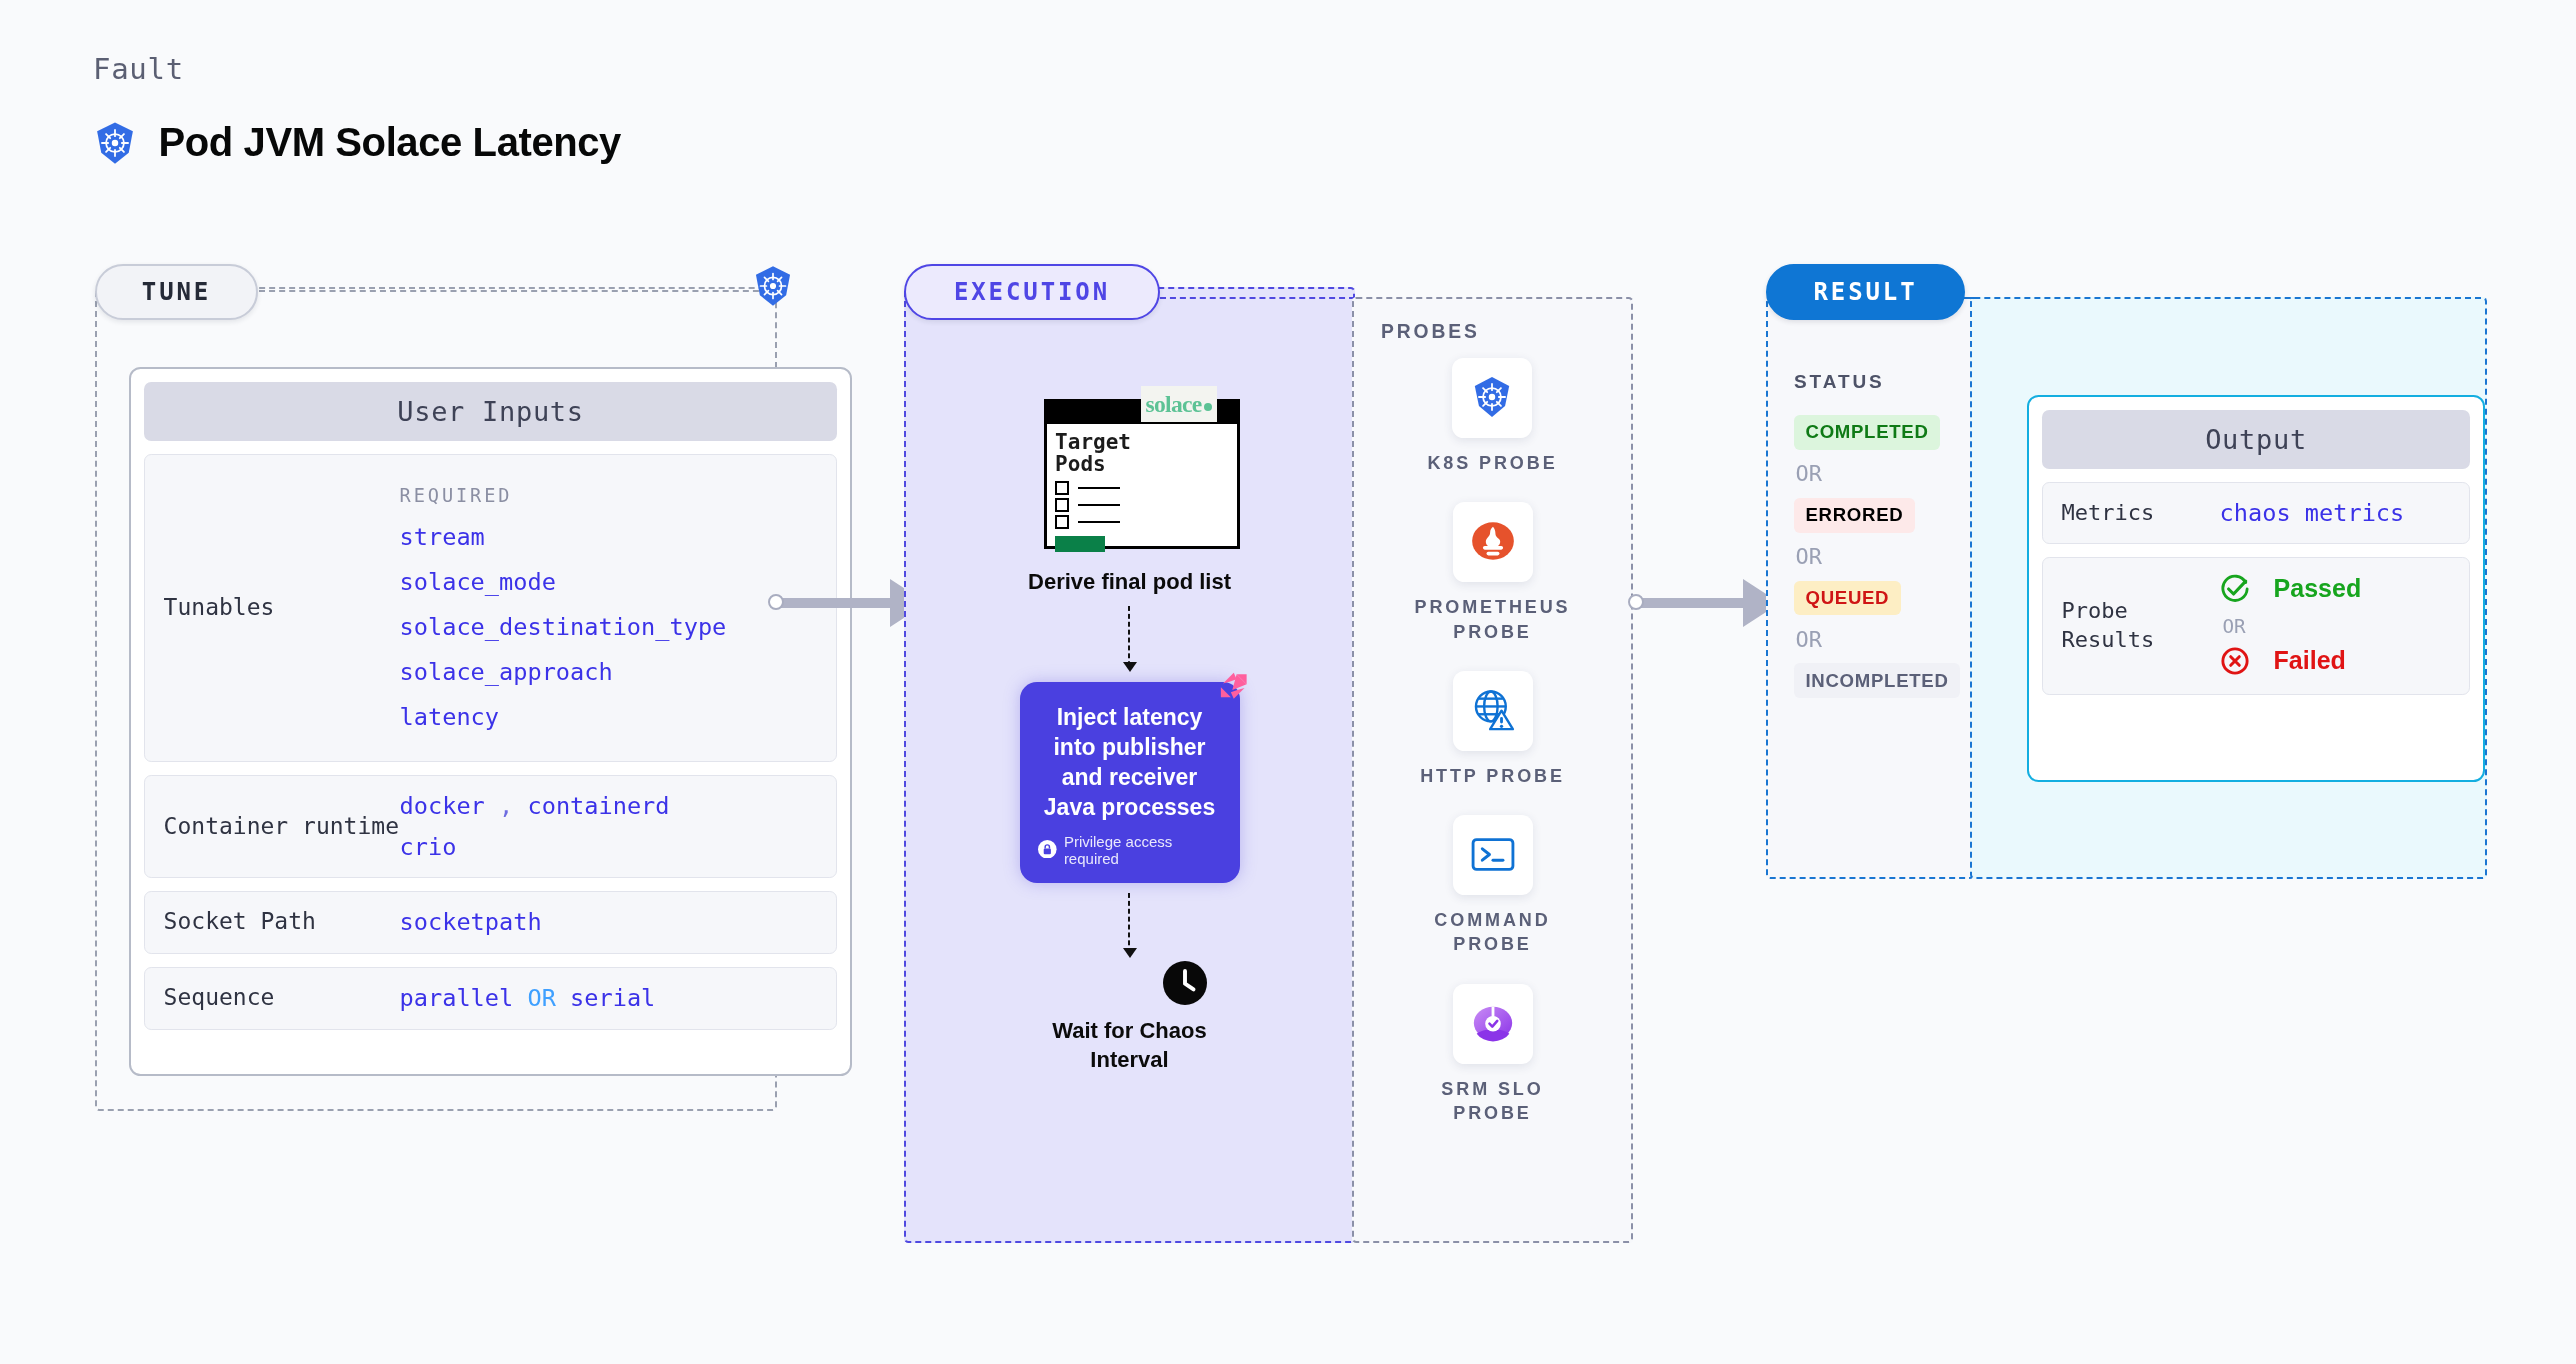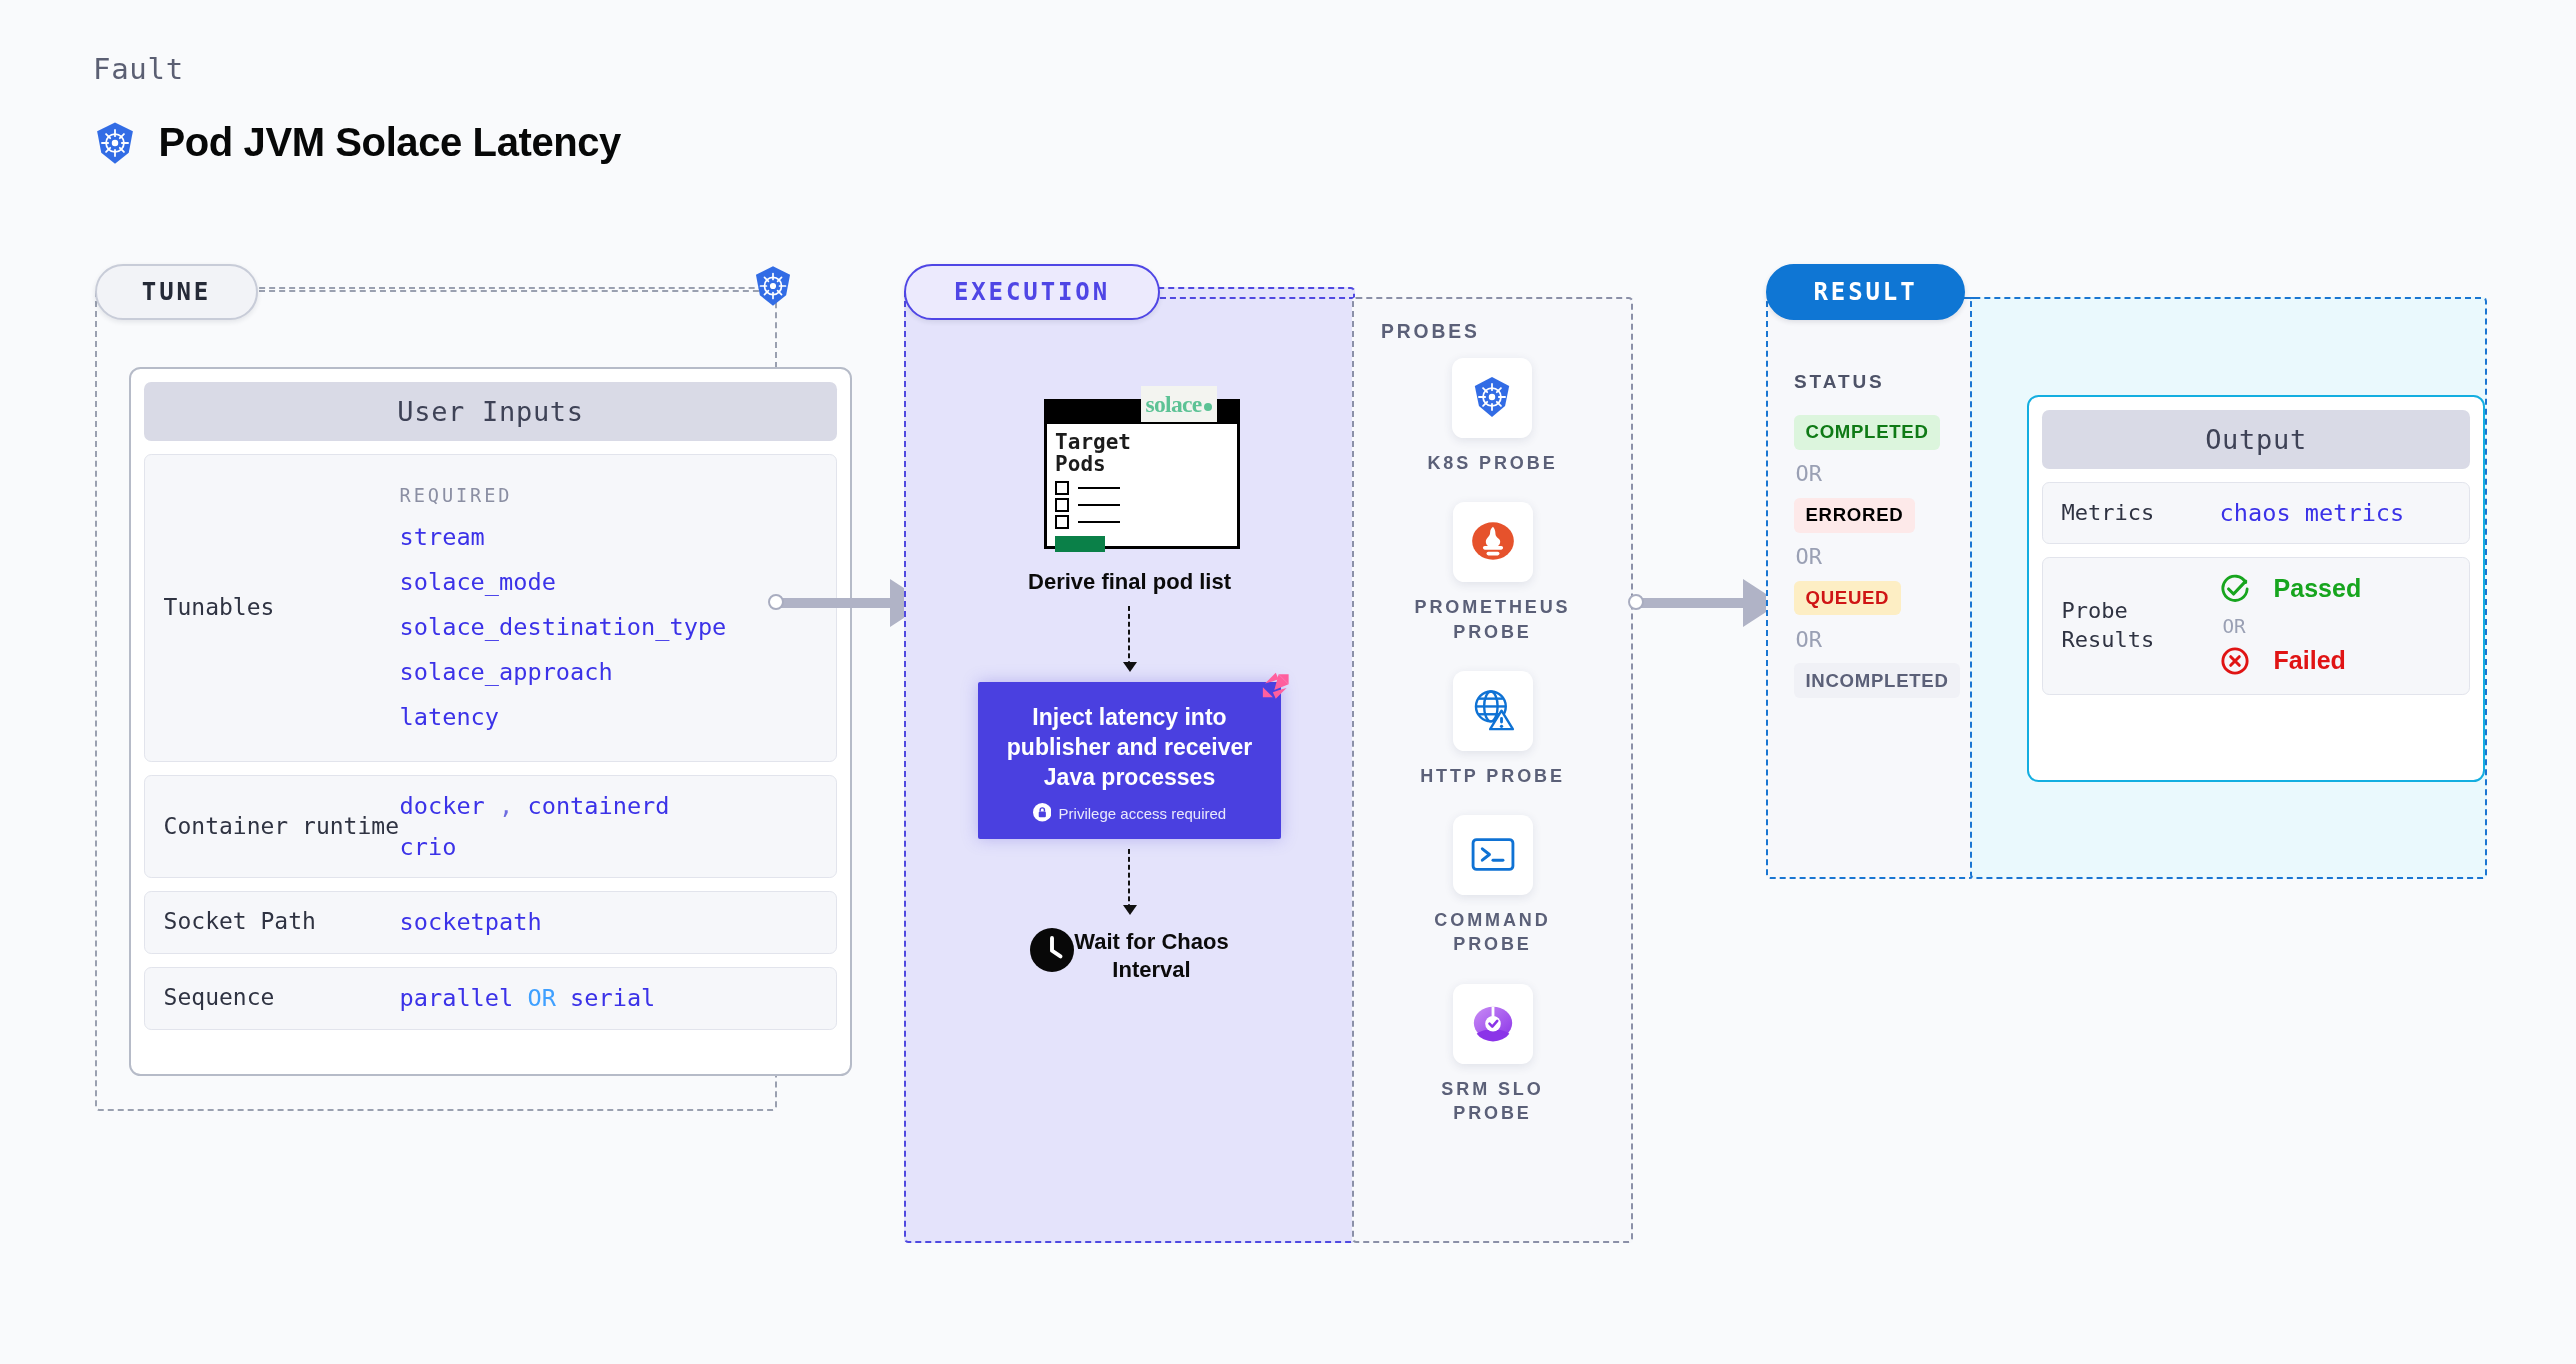--- a/index.html
+++ b/index.html
@@ -175,35 +175,35 @@
   }
   .vdots { width: 2.1px; height: 57px; margin-top: 10px; position: relative;
            background-image: linear-gradient(#111 60%, transparent 0%);
            background-size: 2.1px 7.9px; background-repeat: repeat-y; }
   .vdots::after {
     content: ""; position: absolute; left: -5.7px; bottom: -8.6px;
     width: 0; height: 0; border-left: 7.2px solid transparent;
     border-right: 7.2px solid transparent; border-top: 10px solid #111;
   }
   .inject-card {
-    position: relative; width: 303px; margin-top: 18.6px;
-    background: #4a40e0; border-radius: 2px; padding: 21.5px 18.6px 15.8px 18.6px;
+    position: relative; width: 220px; margin-top: 18.6px;
+    background: #4a40e0; border-radius: 17px; padding: 21.5px 18.6px 15.8px 18.6px;
     box-shadow: 0 0 15.8px rgba(100,90,220,.35);
   }
   .inject-txt {
     color: #ffffff; font-size: 23px; font-weight: 700; text-align: center;
     line-height: 1.3;
   }
   .priv-row {
     display: flex; align-items: center; justify-content: center;
     gap: 7.2px; margin-top: 10px;
   }
   .priv-txt { color: #e9e8fc; font-size: 15px; }
   .harness-badge { position: absolute; right: -10px; top: -11.5px; }
-  .clock-wrap { margin-top: 11.5px; display: flex; flex-direction: row; align-items: center; }
+  .clock-wrap { margin-top: 11.5px; display: flex; flex-direction: column; align-items: flex-end; }
 
   
   .probes-head {
     position: absolute; left: 1381px; top: 321px;
     font-size: 19.3px; font-weight: 700; color: #5b6078; letter-spacing: 2.9px;
   }
   .probe-col {
     position: absolute; left: 1352px; top: 358px; width: 281px;
     display: flex; flex-direction: column; align-items: center; gap: 27px;
   }

